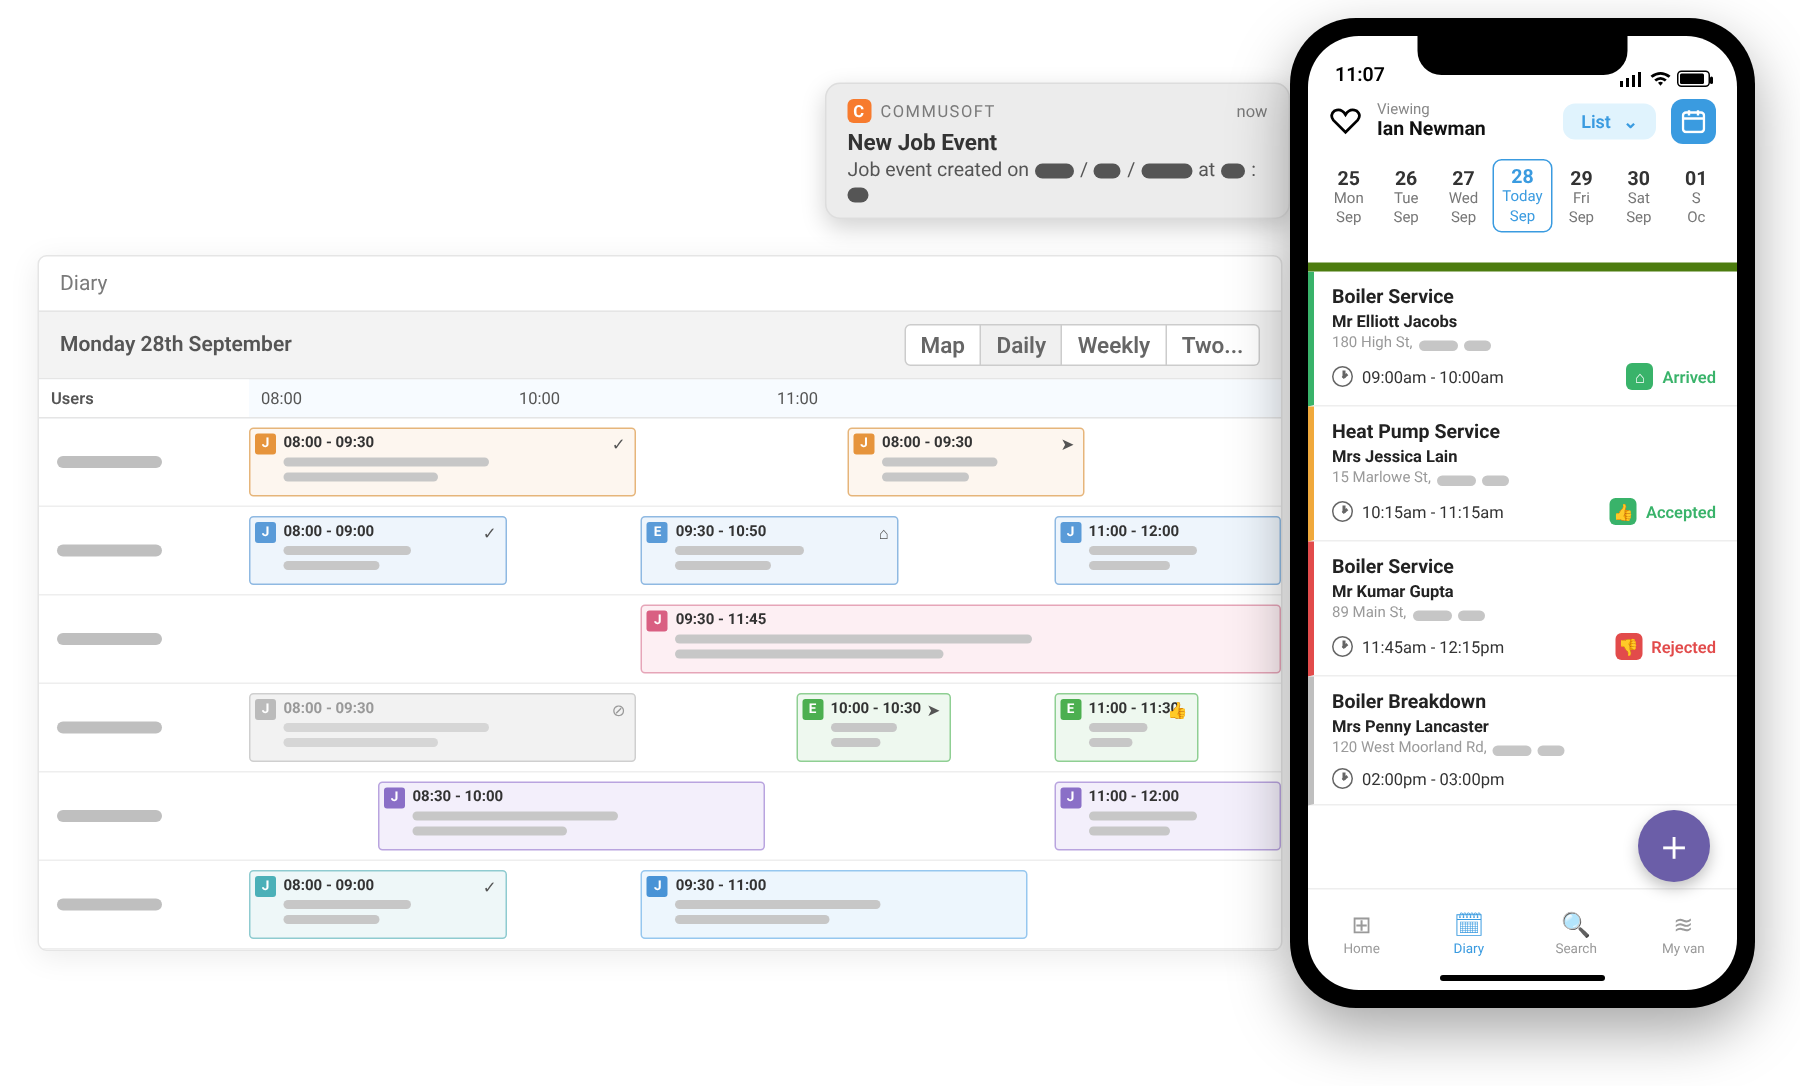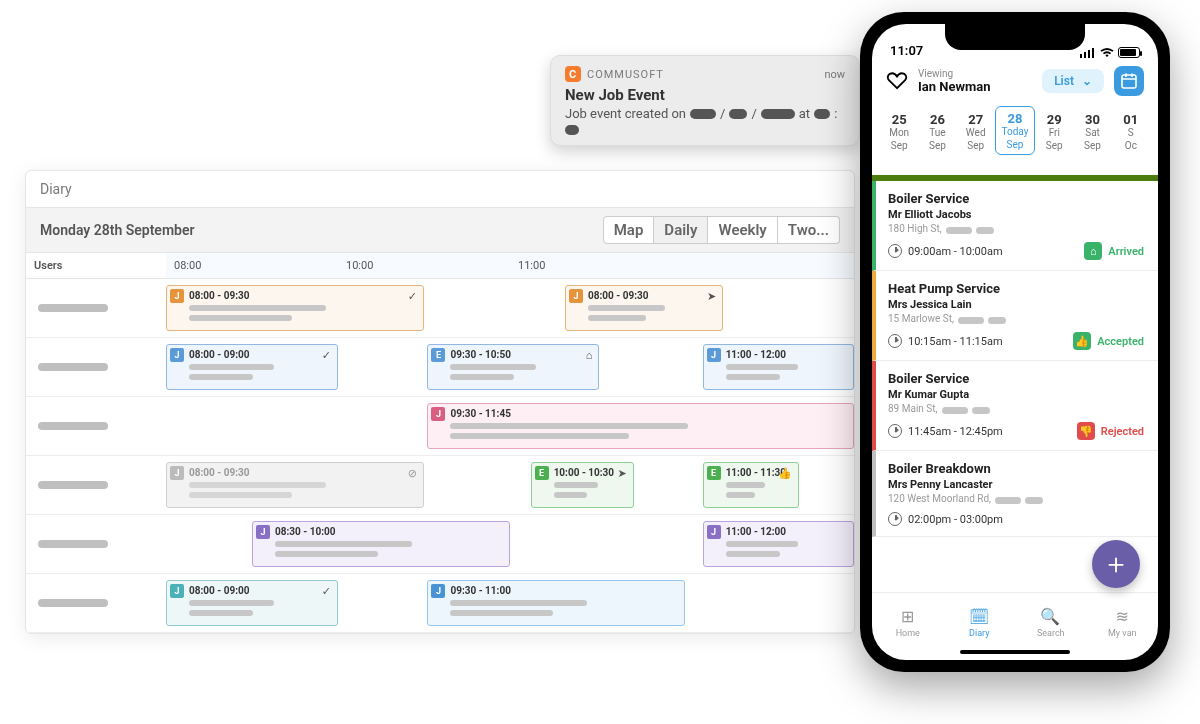--- a/index.html
+++ b/index.html
@@ -481,21 +481,21 @@
             </span>
           </div>
         </div>
         <div class="job red">
           <h4>Boiler Service</h4>
           <div class="cust">Mr Kumar Gupta</div>
           <div class="addr">89 Main St, <span class="blob w28"></span> <span class="blob w20"></span></div>
           <div class="meta">
             <span class="when">
               <span class="clock"></span>
-              <span>11:45am - 12:45pm</span>
+              <span>11:45am - 12:15pm</span>
             </span>
             <span class="status-chip chip-rejected">
               <span class="ic">👎</span>
               <span>Rejected</span>
             </span>
           </div>
         </div>
         <div class="job grey">
           <h4>Boiler Breakdown</h4>
           <div class="cust">Mrs Penny Lancaster</div>

